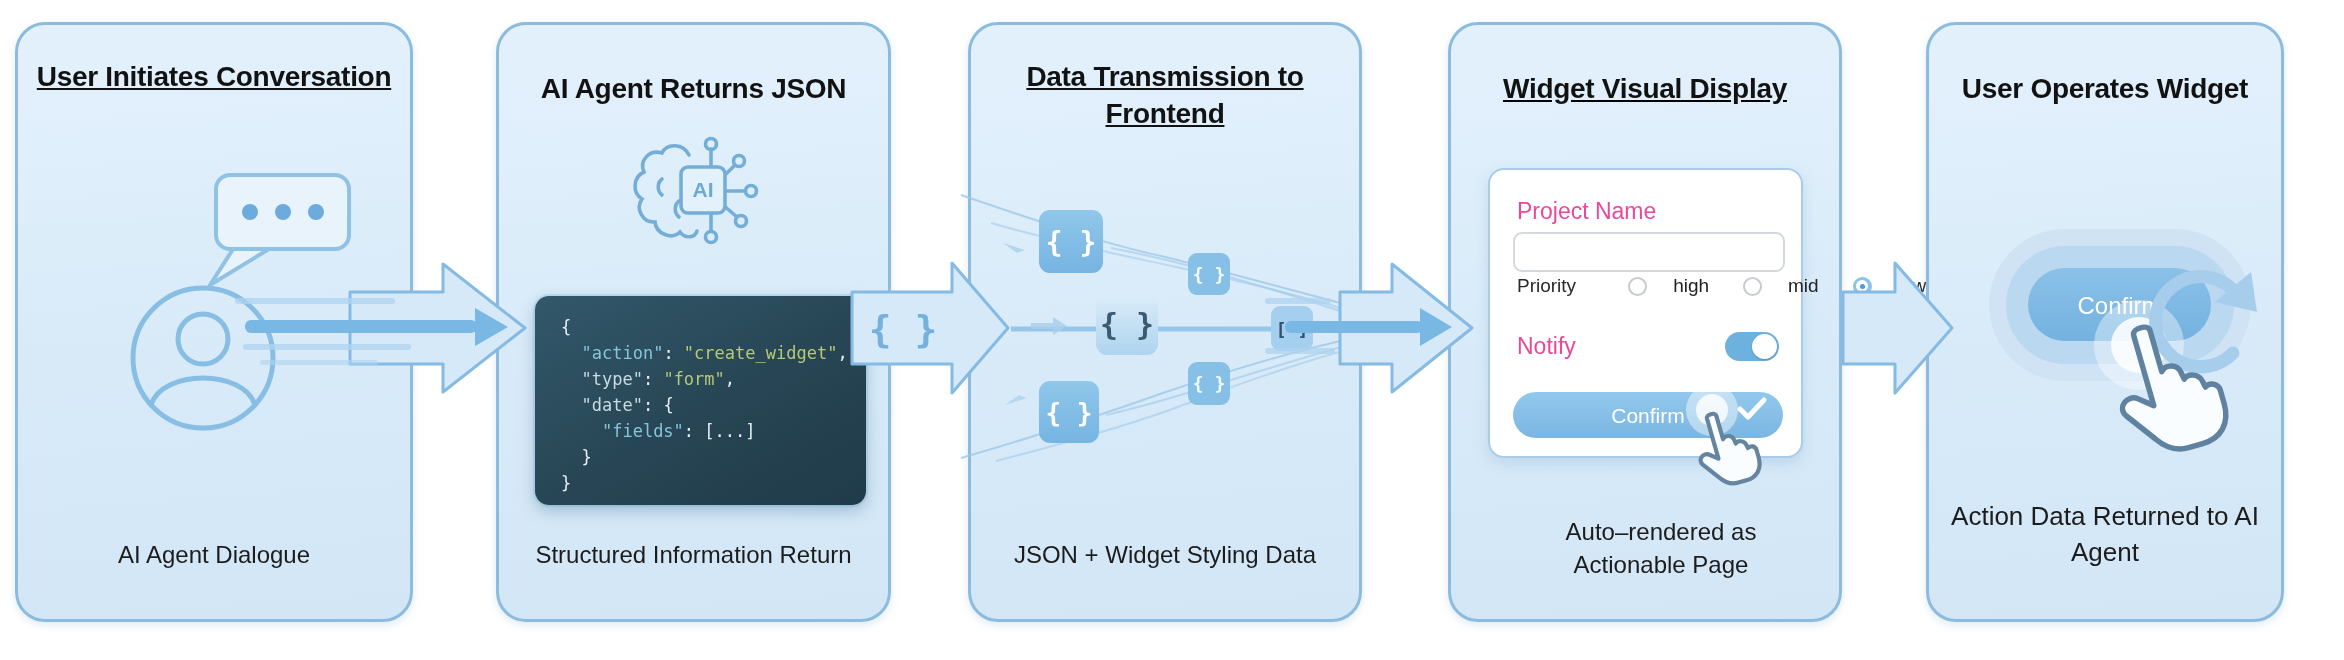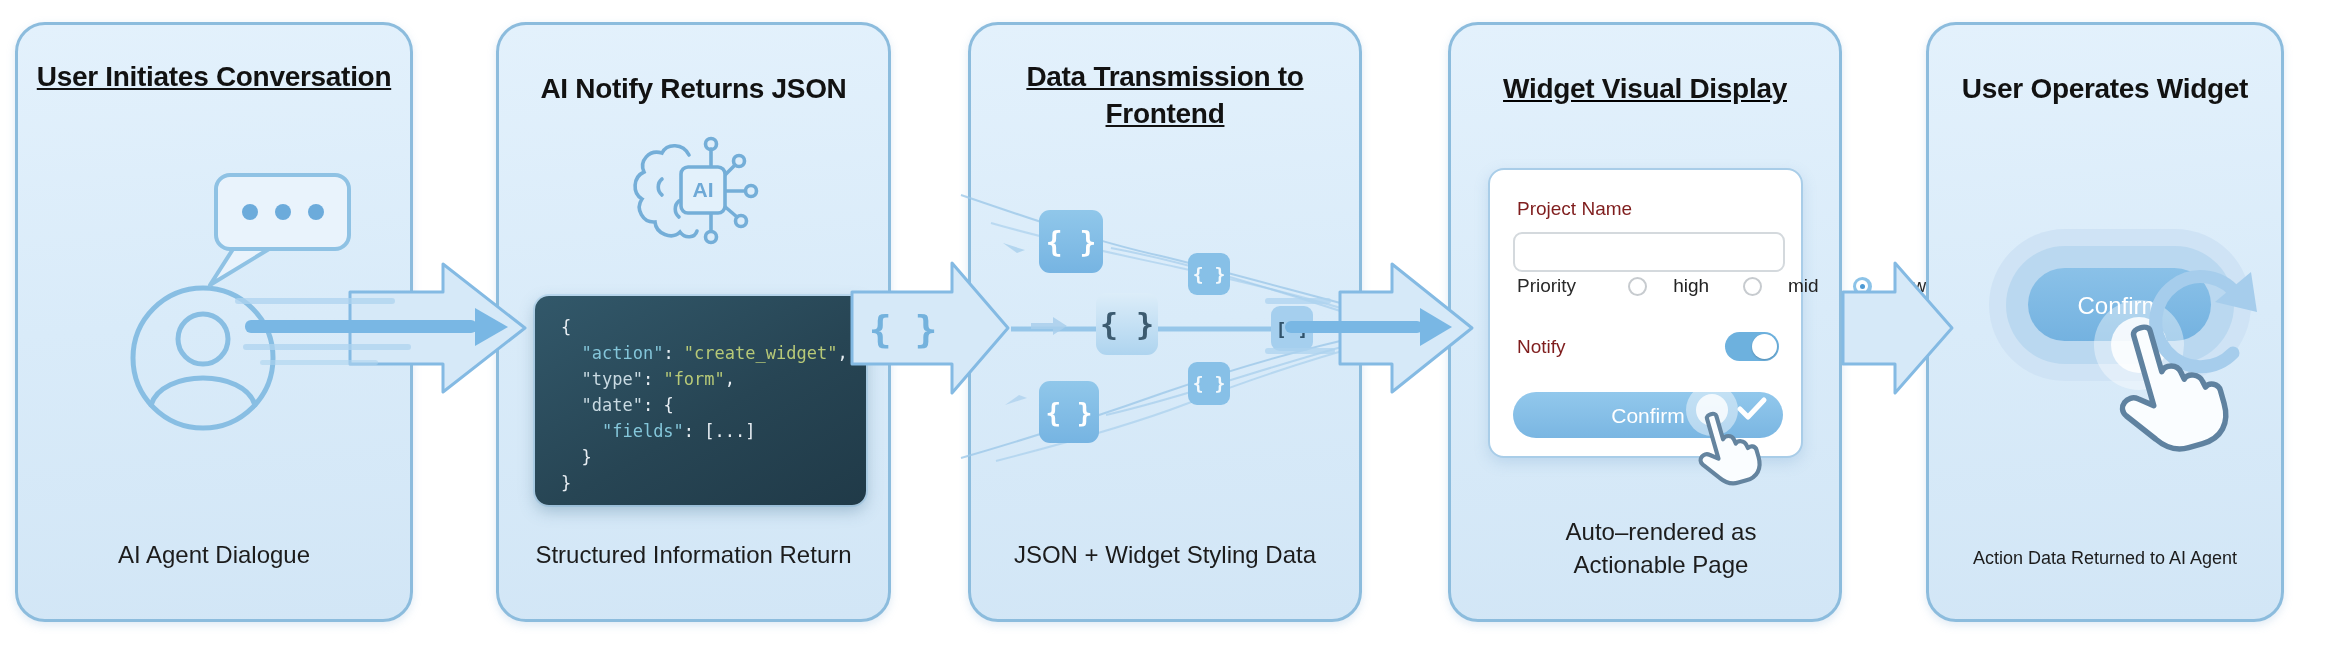--- a/index.html
+++ b/index.html
@@ -44,21 +44,21 @@
   .tok-k{color:#84c6da;}
   .tok-k2{color:#c9dae2;}
   .tok-v{color:#b7c977;}
 
   
   .widget-card{
     position:absolute;left:37px;top:143px;width:315px;height:290px;box-sizing:border-box;
     background:#ffffff;border:2.5px solid #a9cde8;border-radius:16px;
     box-shadow:0 5px 14px rgba(110,160,205,.25);z-index:2;
   }
-  .field-label{position:absolute;left:27px;font-size:19px;color:#7f1d1d;}
+  .field-label{position:absolute;left:27px;font-size:23px;color:#ec4899;}
   .text-input{
     position:absolute;left:23px;top:62px;width:272px;height:40px;box-sizing:border-box;
     border:2px solid #d4d9dd;border-radius:9px;background:#fff;
     font-size:18px;padding:0 10px;color:#333;outline:none;
   }
   .radio-row{position:absolute;left:27px;top:105px;display:flex;align-items:center;gap:26px;}
   .radio-label-main{font-size:19px;color:#2a2a2a;margin-right:26px;}
   .radio{width:19px;height:19px;border-radius:50%;border:2px solid #c7cbcf;box-sizing:border-box;background:#fff;position:relative;flex:none;}
   .radio.checked{border:none;background:#8cc3e8;}
   .radio.checked::before{content:'';position:absolute;inset:3.5px;background:#fff;border-radius:50%;}
@@ -99,21 +99,21 @@
     <path d="M147,93 L122,132 L186,93 Z" fill="#e9f3fc" stroke="#8fc2e4" stroke-width="4" stroke-linejoin="round"></path>
     <rect x="128" y="22" width="133" height="74" rx="14" fill="#e9f3fc" stroke="#8fc2e4" stroke-width="4"></rect>
     <circle cx="162" cy="59" r="8" fill="#6cabdb"></circle>
     <circle cx="195" cy="59" r="8" fill="#6cabdb"></circle>
     <circle cx="228" cy="59" r="8" fill="#6cabdb"></circle>
   </svg>
   <div class="panel-caption">AI Agent Dialogue</div>
 </div>
 
 <div class="panel" style="left:496px;width:395px;">
-  <div class="panel-title pt-1line">AI Notify Returns JSON</div>
+  <div class="panel-title pt-1line">AI Agent Returns JSON</div>
   <svg class="icon-svg" style="left:128px;top:108px;" width="140" height="130" viewBox="0 0 140 130">
     <g fill="none" stroke="#74aed8" stroke-width="3.6" stroke-linecap="round">
       <path d="M62,22 C56,10 40,10 35,20 C22,16 12,28 17,39 C6,44 5,60 15,66 C8,76 16,90 28,89 C29,101 45,107 53,99 C58,106 68,105 70,98"></path>
       <path d="M35,46 C30,50 30,58 35,62"></path>
       <path d="M52,68 C47,72 47,80 52,84"></path>
       <line x1="84" y1="34" x2="84" y2="16"></line>
         <circle cx="84" cy="11" r="5.5"></circle>
       <line x1="96" y1="44" x2="108" y2="32"></line>
         <circle cx="112" cy="28" r="5.5"></circle>
       <line x1="98" y1="58" x2="118" y2="58"></line>
@@ -224,21 +224,21 @@
     <path d="M20,95 A45,45 0 1 1 26,40" fill="none" stroke="#a6cdec" stroke-width="13" stroke-linecap="round"></path>
     <path d="M38,14 L2,44 L44,54 Z" fill="#a6cdec"></path>
   </svg>
   <span class="tap-glow" style="left:165px;top:275px;width:90px;height:90px;opacity:.4;"></span>
   <span class="tap-glow" style="left:182px;top:292px;width:56px;height:56px;opacity:.85;"></span>
   <svg class="hand-svg" style="left:172px;top:292px;" width="125" height="140" viewBox="0 0 100 115">
     <g transform="rotate(-16 50 57)">
       <path d="M38,10 C38,4 52,4 52,10 L52,45 C56,40 66,42 67,50 L68,56 C72,52 81,55 82,62 L83,67 C87,64 94,67 94,73 L94,84 C94,101 84,111 68,111 L56,111 C46,111 38,106 32,97 L14,72 C8,63 20,55 27,61 L38,70 Z" fill="#fafdff" stroke="#5f82a0" stroke-width="4.5" stroke-linejoin="round"></path>
     </g>
   </svg>
-  <div class="panel-caption" style="font-size:18px;">Action Data Returned to AI Agent</div>
+  <div class="panel-caption" style="font-size:26px;">Action Data Returned to AI Agent</div>
 </div>
 
 <svg class="arrow-svg" style="left:225px;top:256px;" width="310" height="146" viewBox="0 0 310 146">
   <path class="outer-arrow" d="M125,36 L218,36 L218,8 L300,72 L218,136 L218,108 L125,108 Z"></path>
   <rect class="speedline" x="10" y="42" width="160" height="6" rx="3" opacity=".75"></rect>
   <rect class="speedline" x="18" y="88" width="168" height="6" rx="3" opacity=".75"></rect>
   <rect class="speedline" x="35" y="104" width="118" height="5" rx="2.5" opacity=".6"></rect>
   <rect class="inner-arrow" x="20" y="64" width="232" height="13" rx="6"></rect>
   <path class="inner-arrow" d="M250,52 L250,90 L283,71 Z"></path>
 </svg>

